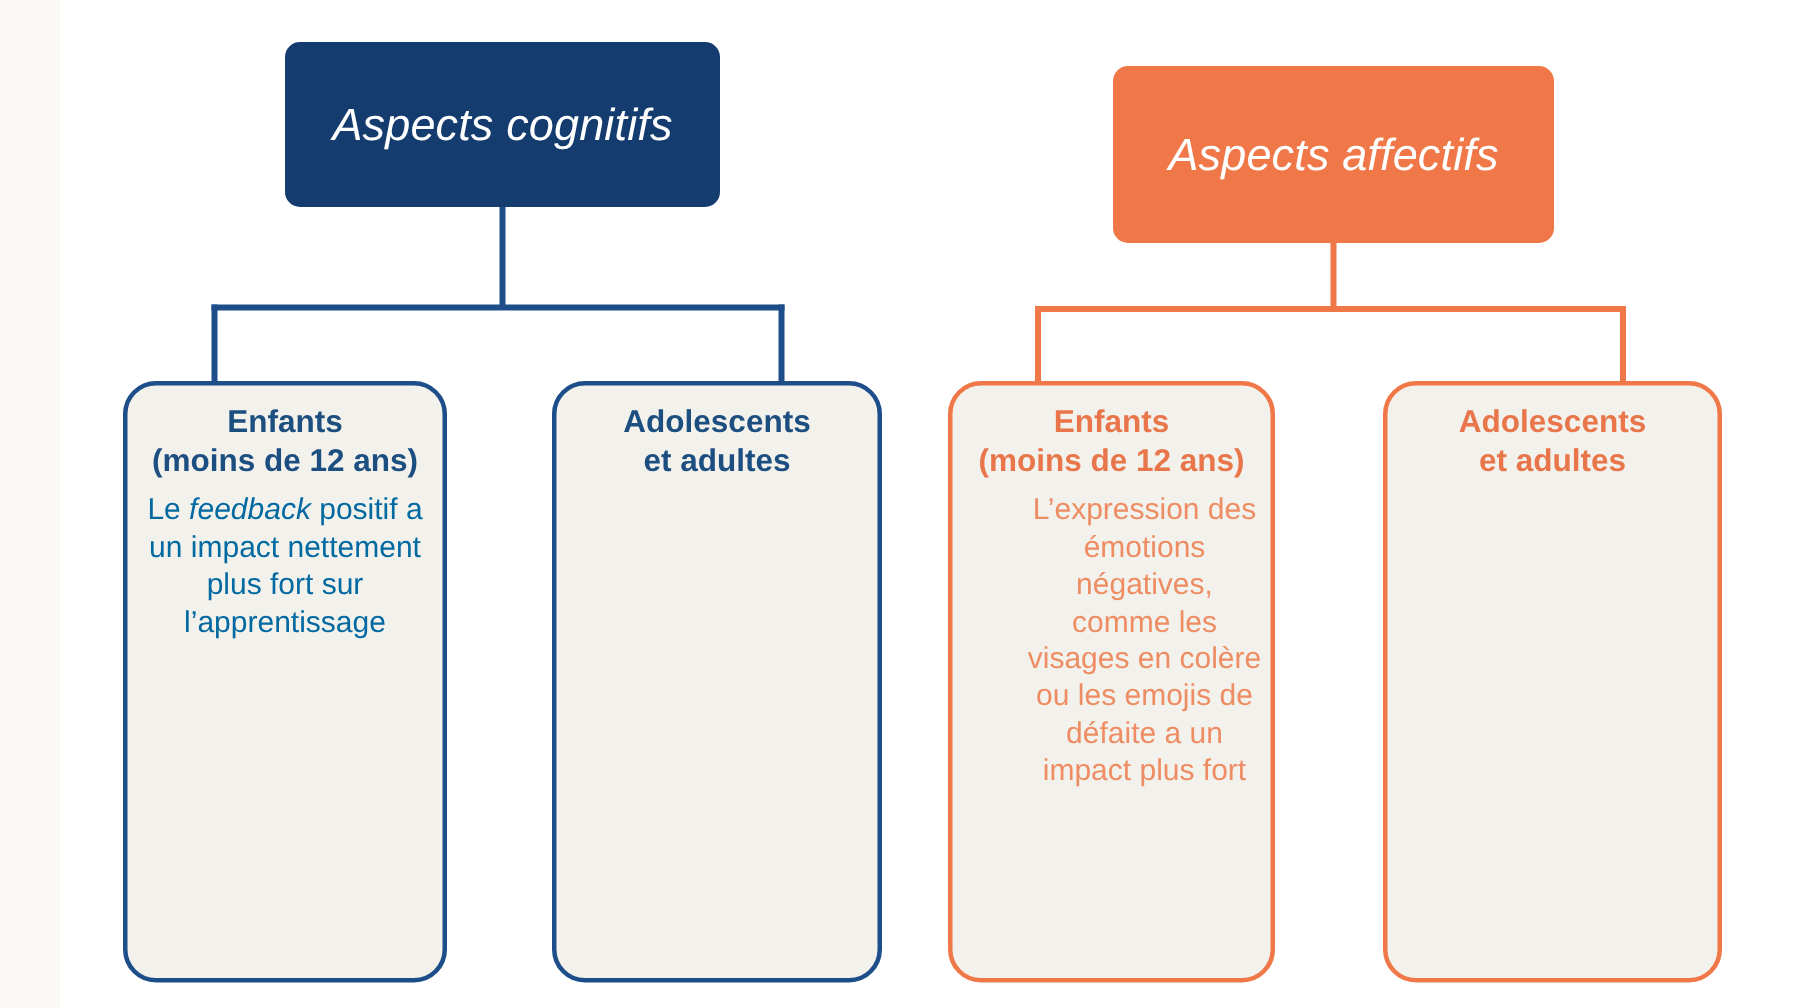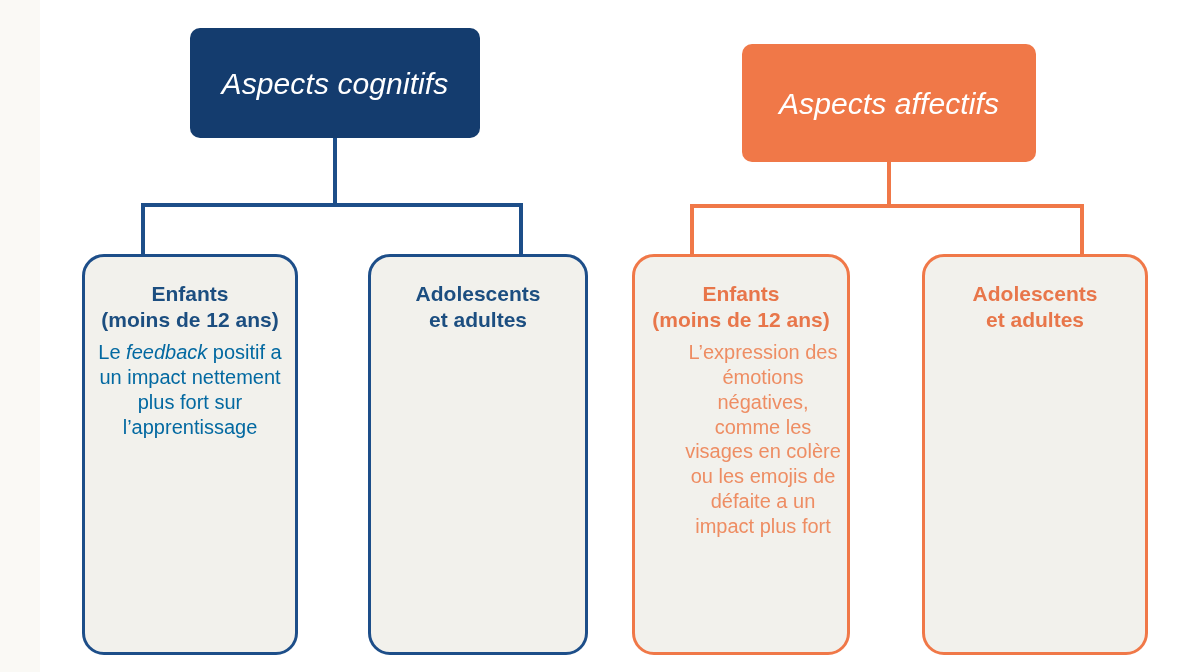--- a/index.html
+++ b/index.html
@@ -52,21 +52,21 @@
   }
   .conn.orange { background: #F07848; }
 
   
   .card {
     position: absolute;
     box-sizing: border-box;
     background: #F2F1EC;
     border-radius: 22px;
     border: 3px solid #1D4E89;
-    padding: 24px 6px 10px 6px;
+    padding: 12px 6px 10px 6px;
     text-align: center;
     overflow: visible;
   }
   .card.orange { border-color: #F07848; }
 
   .card-title {
     font-size: 21px;
     font-weight: bold;
     color: #1C4E80;
     line-height: 1.22;

